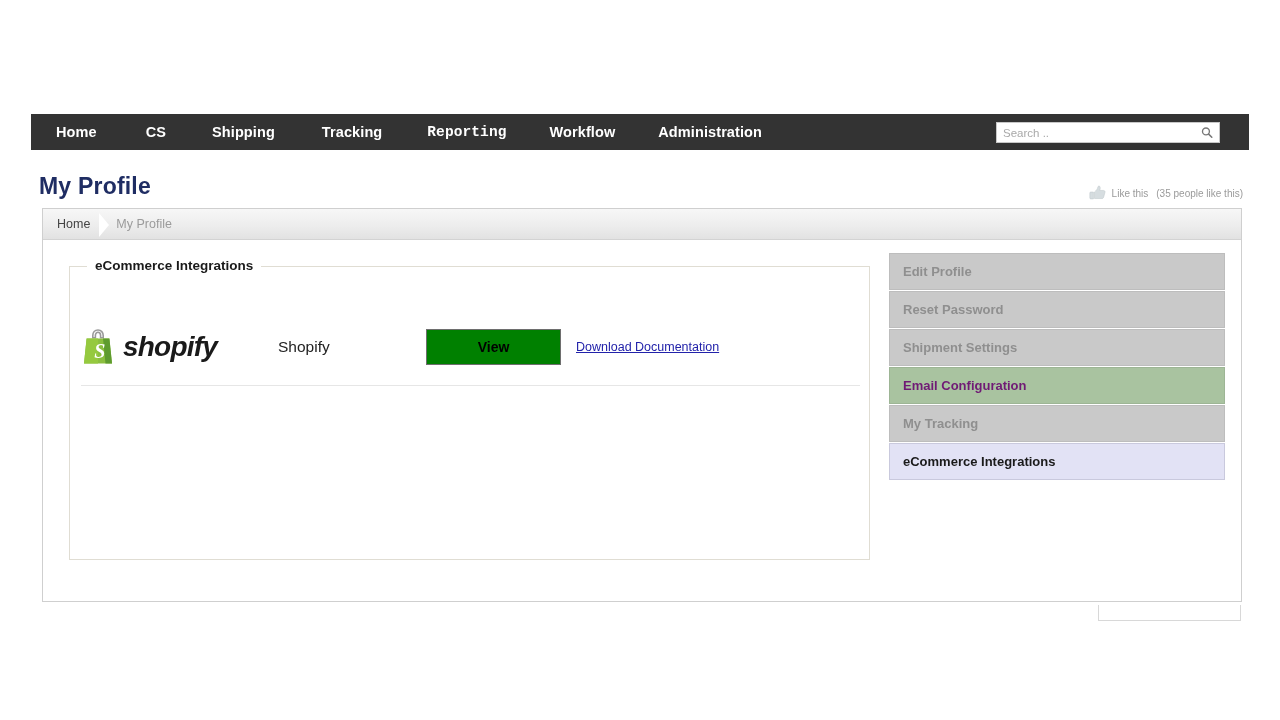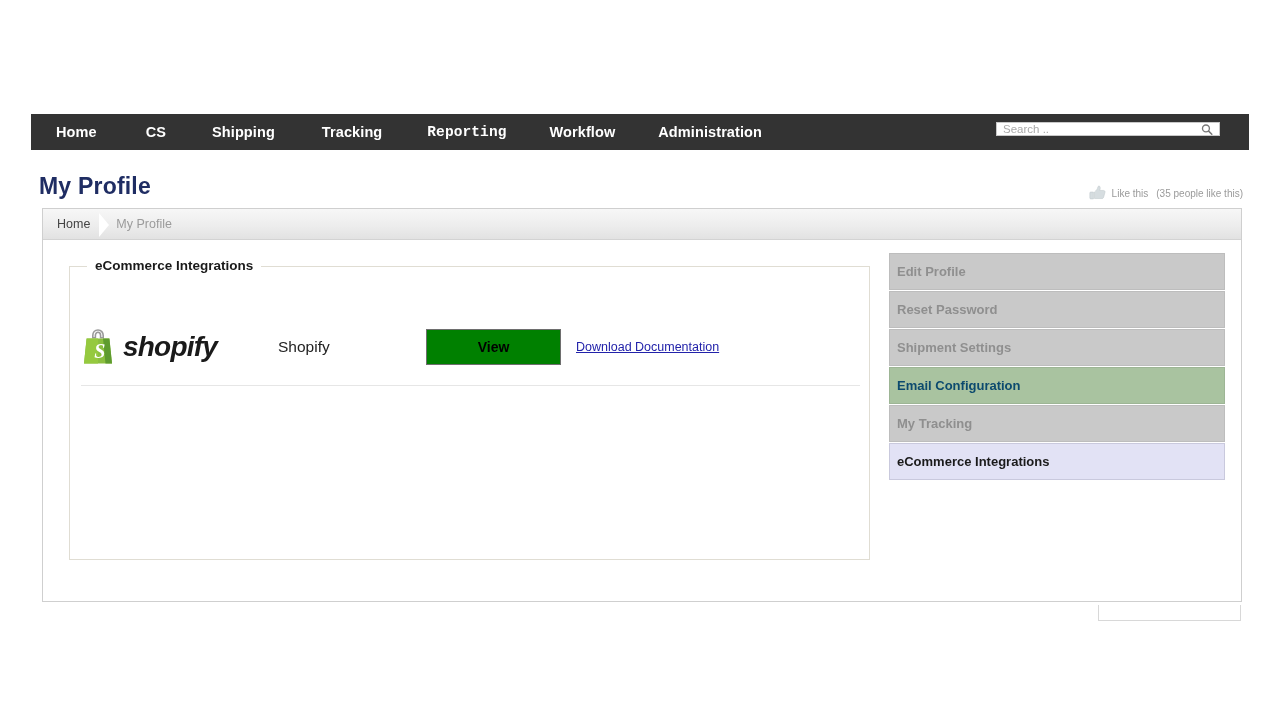--- a/index.html
+++ b/index.html
@@ -46,21 +46,21 @@
   .nav-item.i0 { margin-right: 49px; }
   .nav-item.i1 { margin-right: 46px; }
   .nav-item.i2 { margin-right: 47px; }
   .nav-item.i3 { margin-right: 45px; }
   .nav-item.i4 { margin-right: 43px; font-family: Liberation Mono, monospace; }
   .nav-item.i5 { margin-right: 43px; }
 
   .search-wrap {
     position: absolute;
     right: 29px; top: 8px;
-    width: 224px; height: 14px;
+    width: 224px; height: 21px;
     background: #ffffff;
     border: 1px solid #c8c8c8;
     display: flex;
     align-items: center;
   }
   .search-input {
     border: 0;
     outline: none;
     flex: 1;
     height: 19px;
@@ -237,31 +237,31 @@
     position: absolute;
     left: 846px; top: 44px;
     width: 336px;
   }
   .menu-item {
     height: 37px;
     background: #c9c9c9;
     border: 1px solid #bdbdbd;
     display: flex;
     align-items: center;
-    padding-left: 7px;
+    padding-left: 13px;
     font-size: 13px;
     font-weight: bold;
     color: #8f8f8f;
     cursor: pointer;
     margin-bottom: 1px;
   }
   .menu-item.hovered {
     background: #a9c3a0;
     border-color: #9db595;
-    color: #0c4a6e;
+    color: #701a75;
   }
   .menu-item.active {
     background: #e2e2f5;
     border-color: #c9c9dd;
     color: #1a1a1a;
   }
 
   .stub-box {
     position: absolute;
     left: 1098px; top: 605px;

